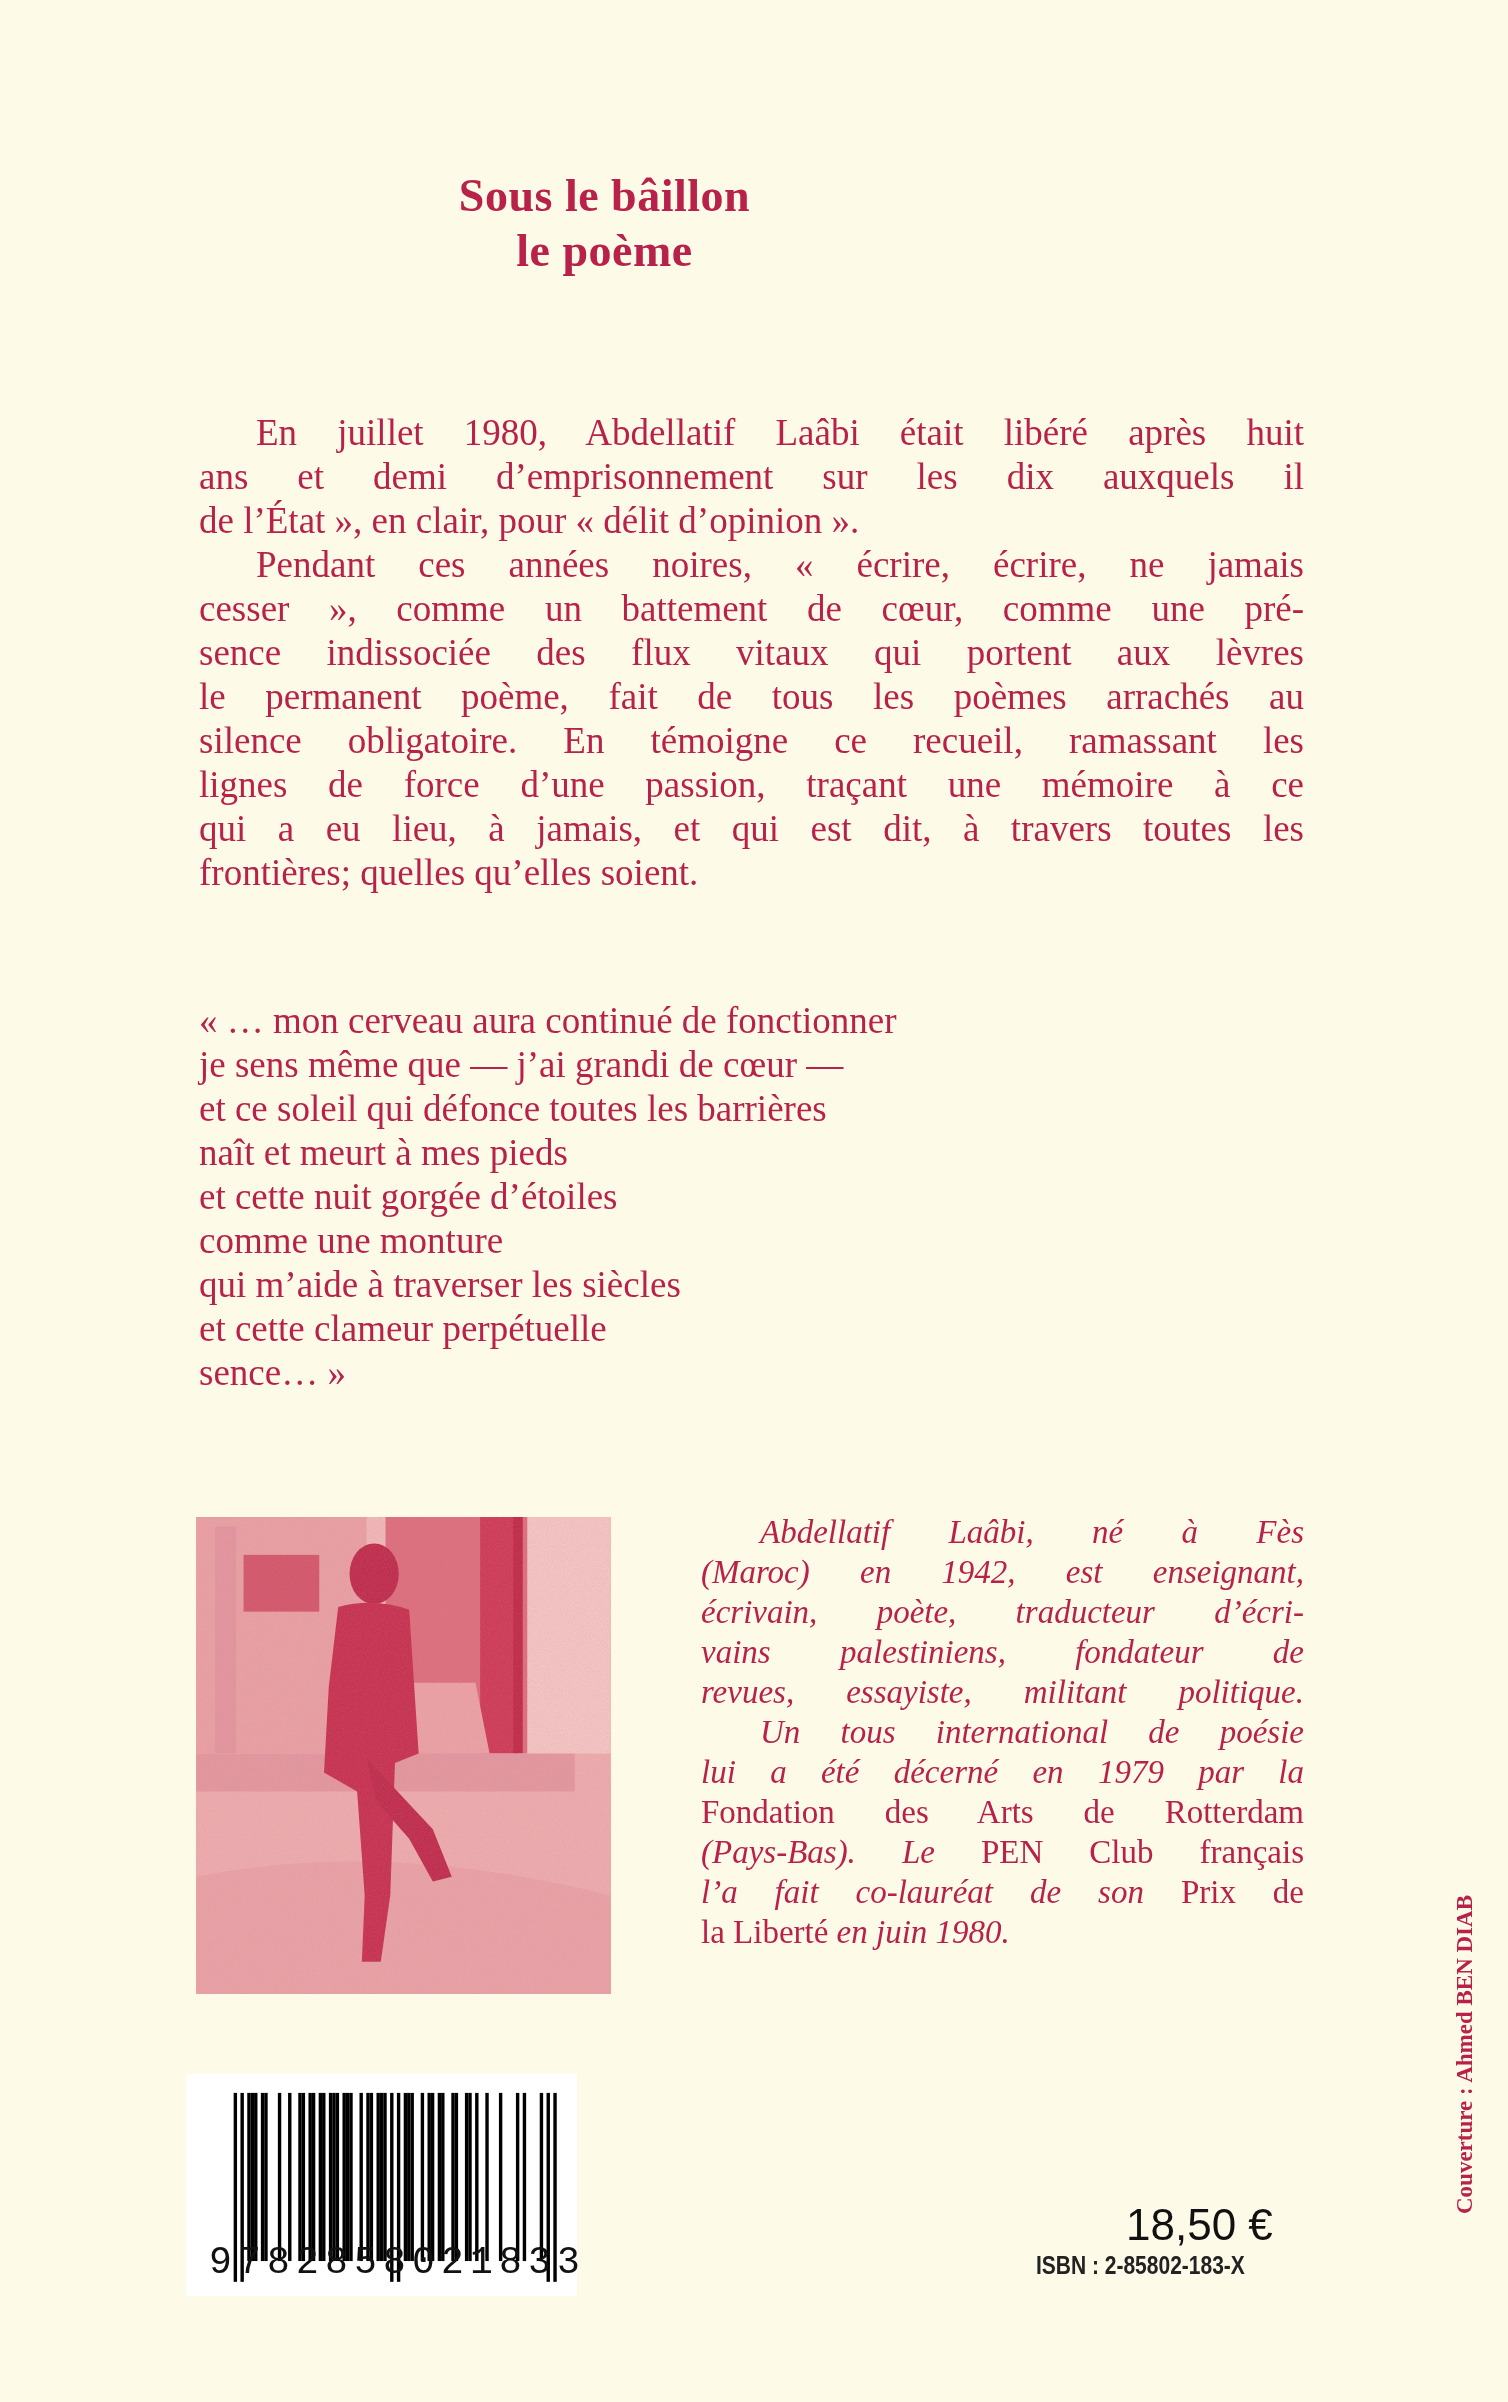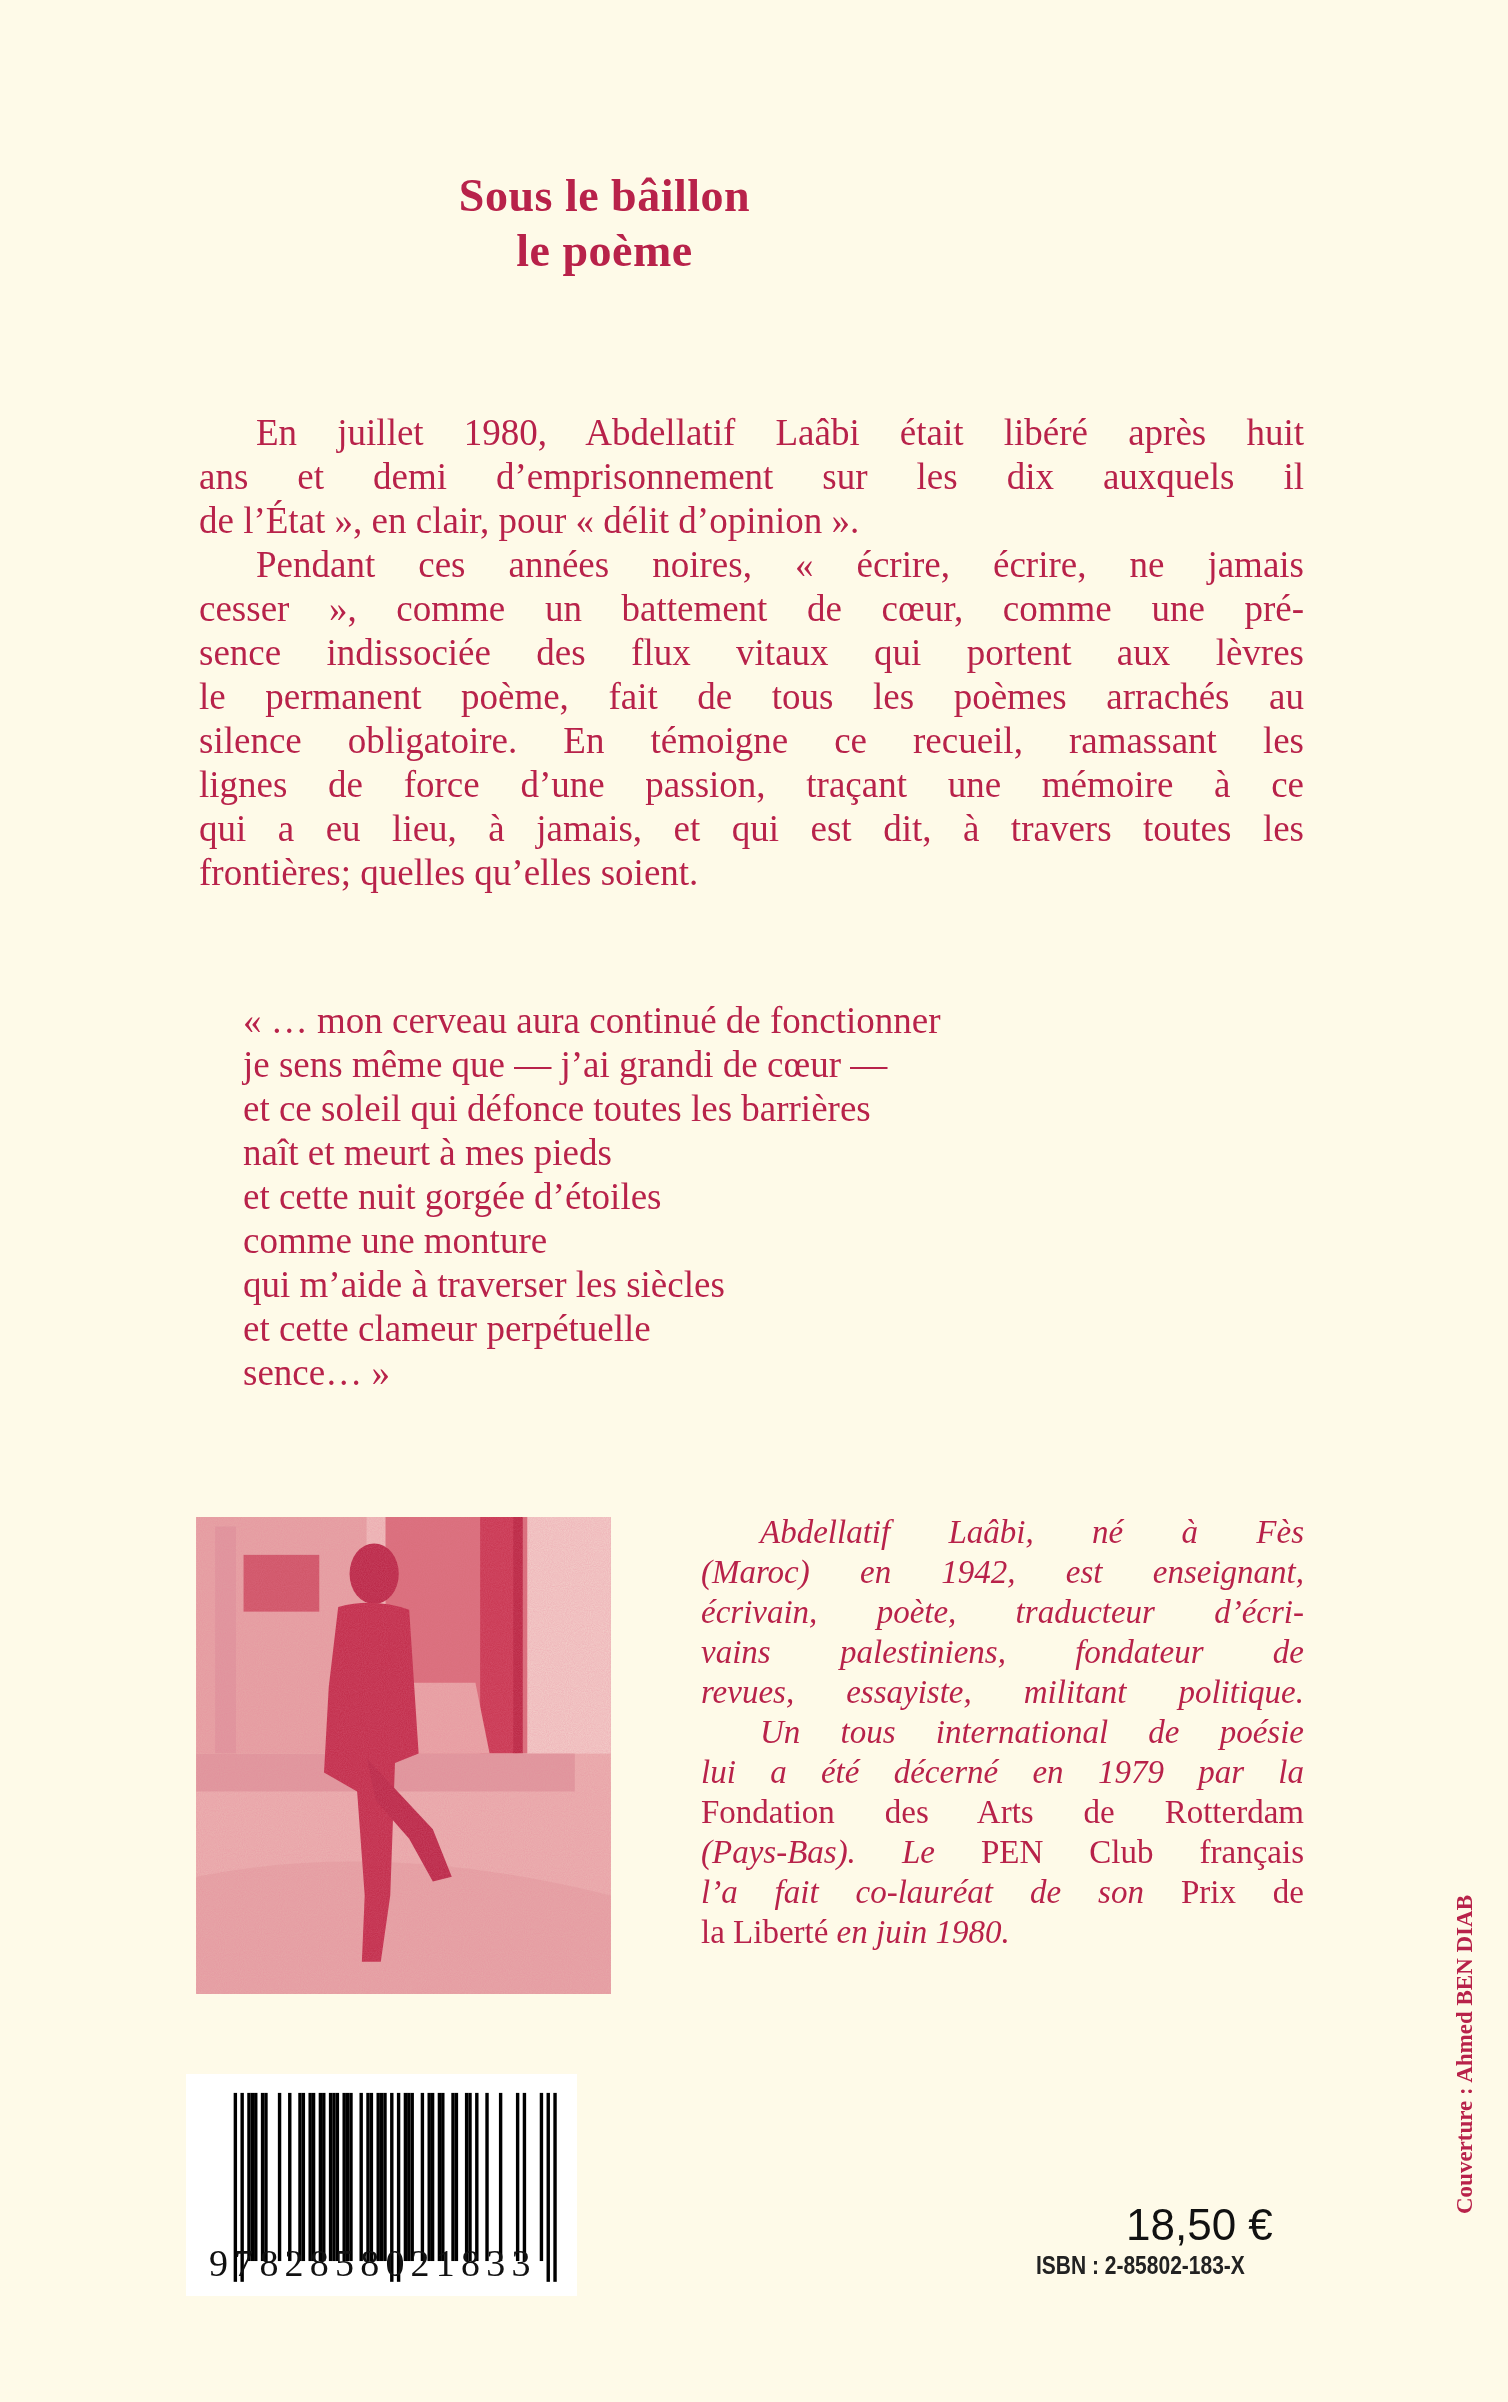--- a/index.html
+++ b/index.html
@@ -20,41 +20,41 @@
     position: absolute; left: 199px; width: 1105px; top: 411px;
     font-size: 37px; line-height: 44px;
     text-align: justify; font-stretch: condensed;
   }
   .prose .line { display: block; text-align: justify; text-align-last: justify; white-space: nowrap; }
   .prose .line.last { text-align-last: left; }
   .poem {
     position: absolute; left: 199px; top: 999px;
     font-size: 37px; line-height: 44px;
   }
-  .poem div { white-space: nowrap; margin-left: 44px; }
+  .poem div { white-space: nowrap; }
   .photo {
     position: absolute; left: 196px; top: 1517px; width: 415px; height: 477px;
     overflow: hidden;
     background: #e8a0a4;
   }
   .bio {
     position: absolute; left: 701px; width: 603px; top: 1512px;
     font-size: 33px; line-height: 40px; font-style: italic;
   }
   .bio .line { display: block; white-space: nowrap; text-align: justify; text-align-last: justify; }
   .bio .line.last { text-align-last: left; }
   .bio .indent { padding-left: 59px; }
   .bio .up { font-style: normal; }
   .barcode-box {
     position: absolute; left: 186px; top: 2074px; width: 391px; height: 222px;
     background: #ffffff;
   }
   .barcode-digits {
     position: absolute; left: 23px; top: 168px;
-    font-family: Liberation Serif, serif; font-size: 38px; line-height: 42px;
+    font-family: Liberation Mono, monospace; font-size: 38px; line-height: 42px;
     color: #111; letter-spacing: 6.2px; white-space: nowrap;
   }
   .price {
     position: absolute; left: 1126px; top: 2201px;
     font-family: "Liberation Sans", sans-serif; font-size: 44px; color: #111;
     white-space: nowrap; line-height: 47px;
   }
   .isbn {
     position: absolute; left: 1036px; top: 2250px;
     font-family: "Liberation Sans", sans-serif; font-size: 25.6px; font-weight: bold;

